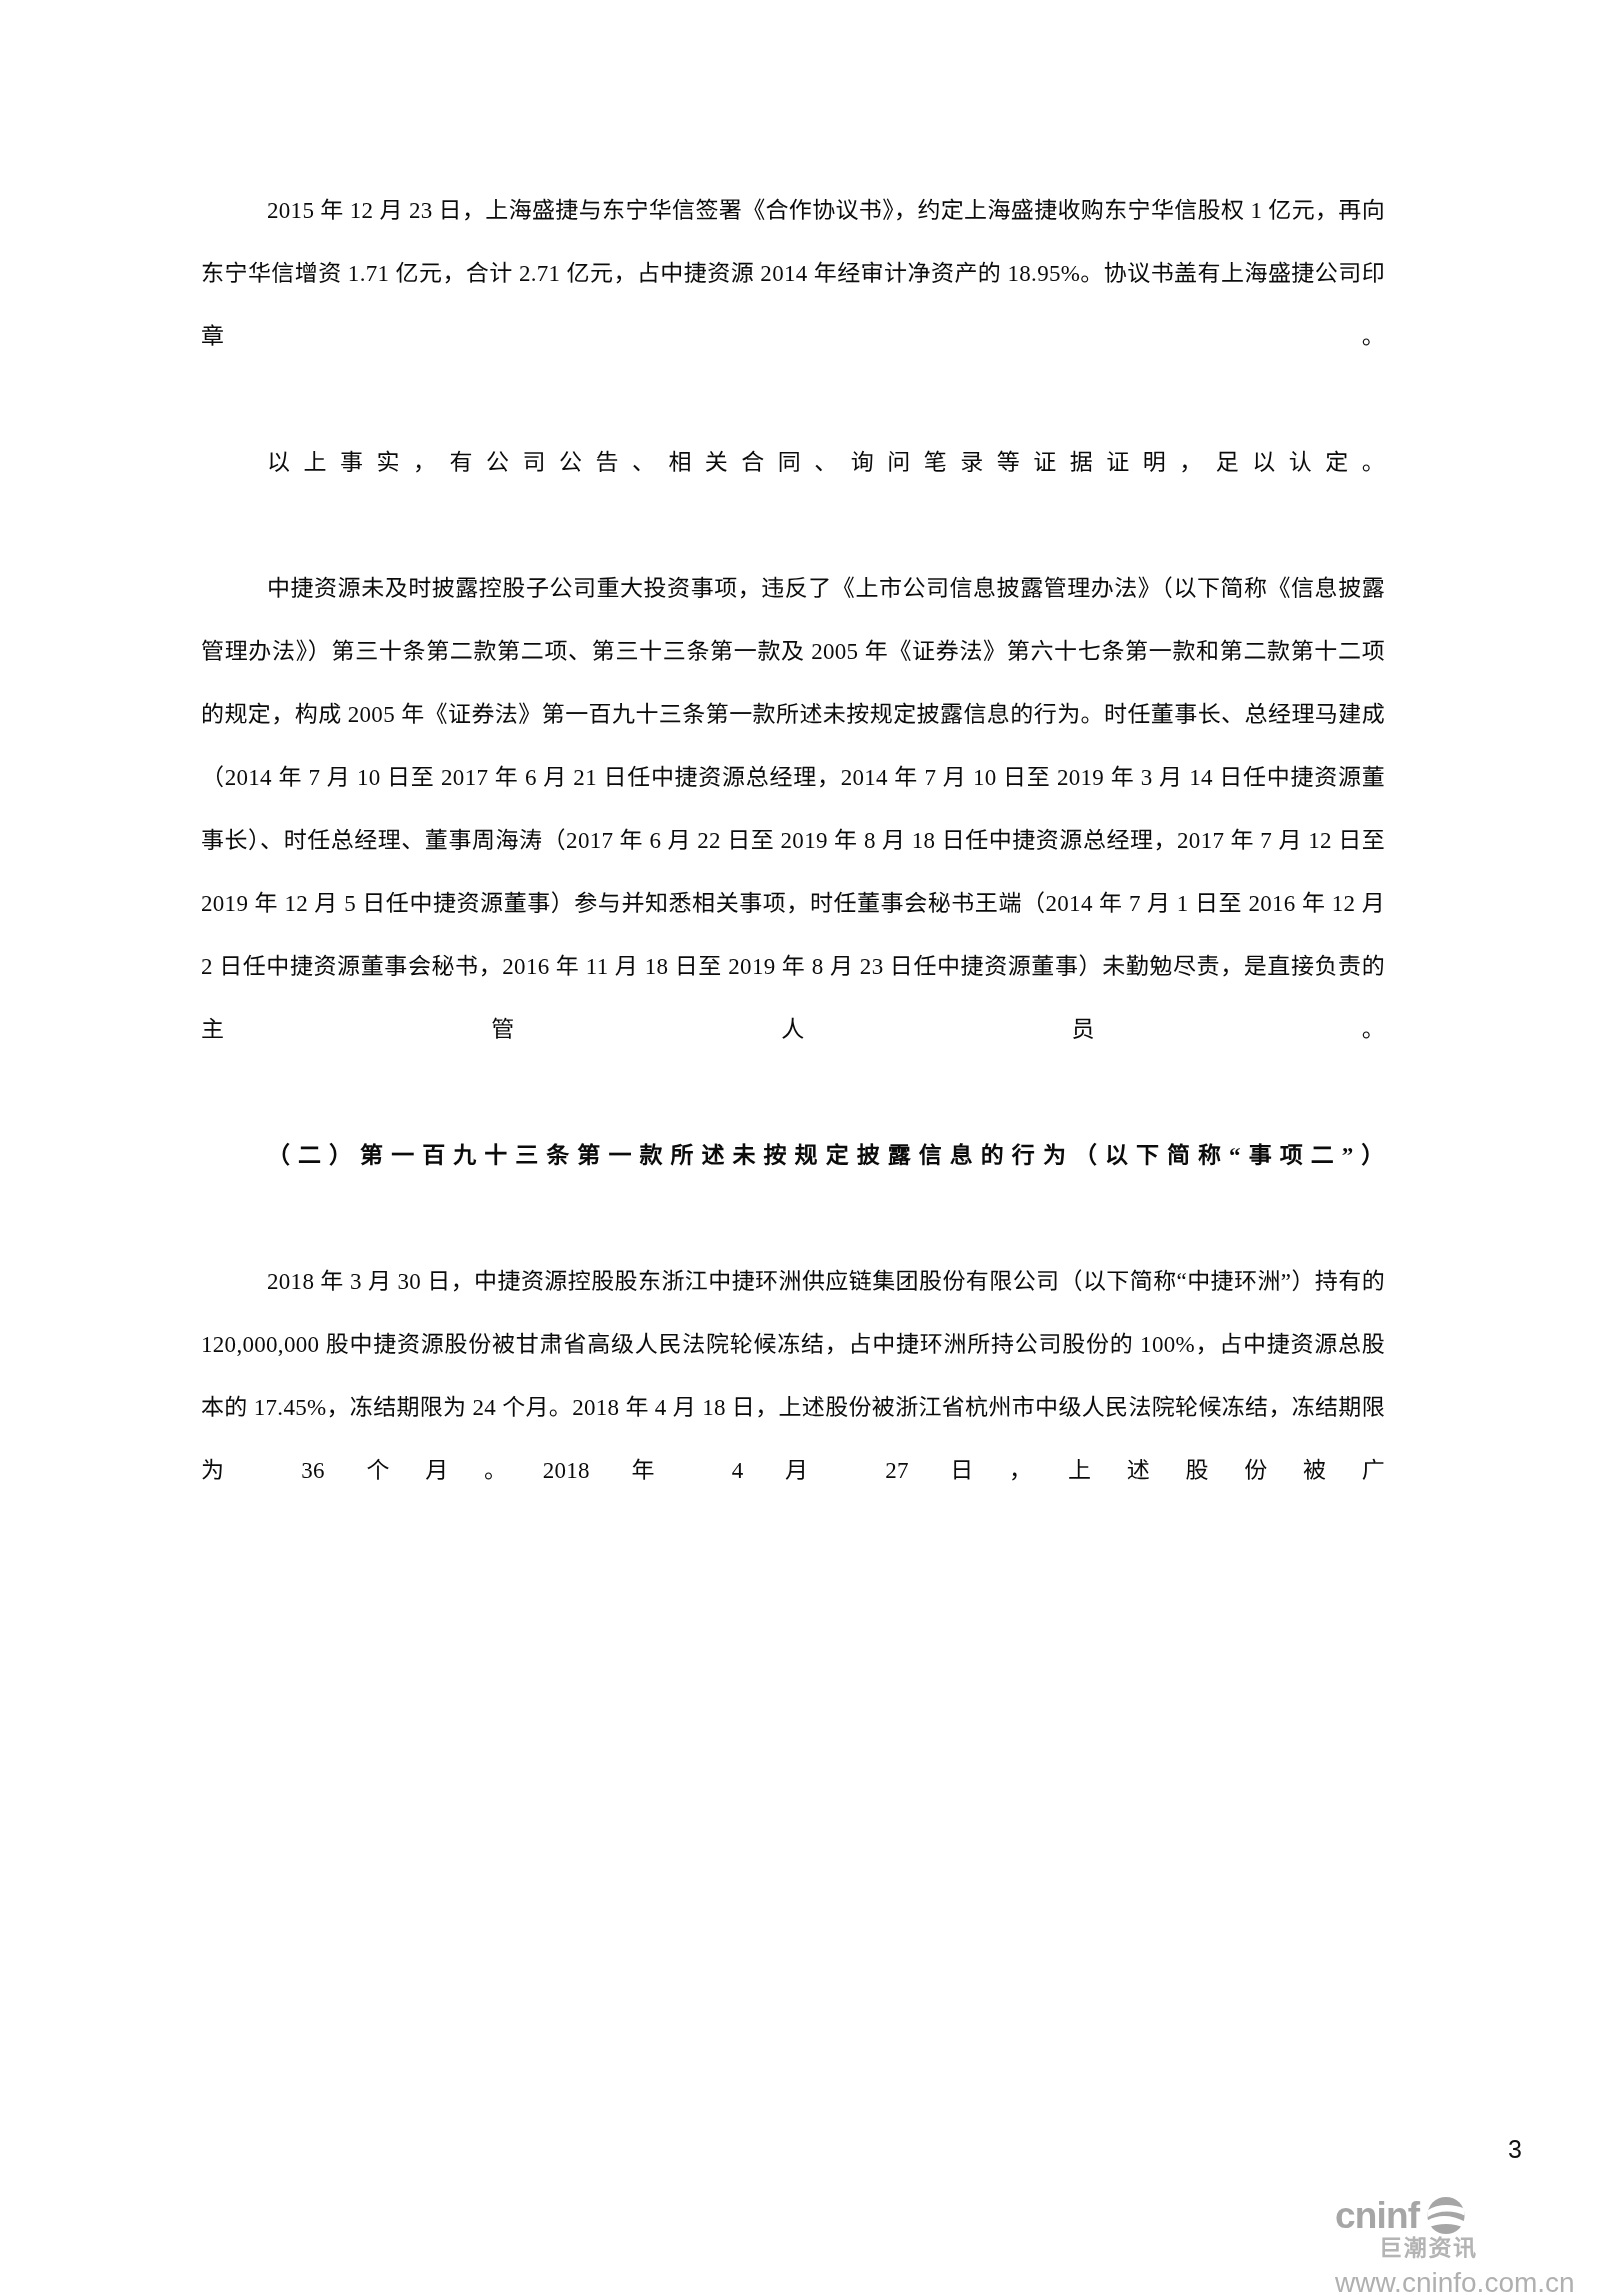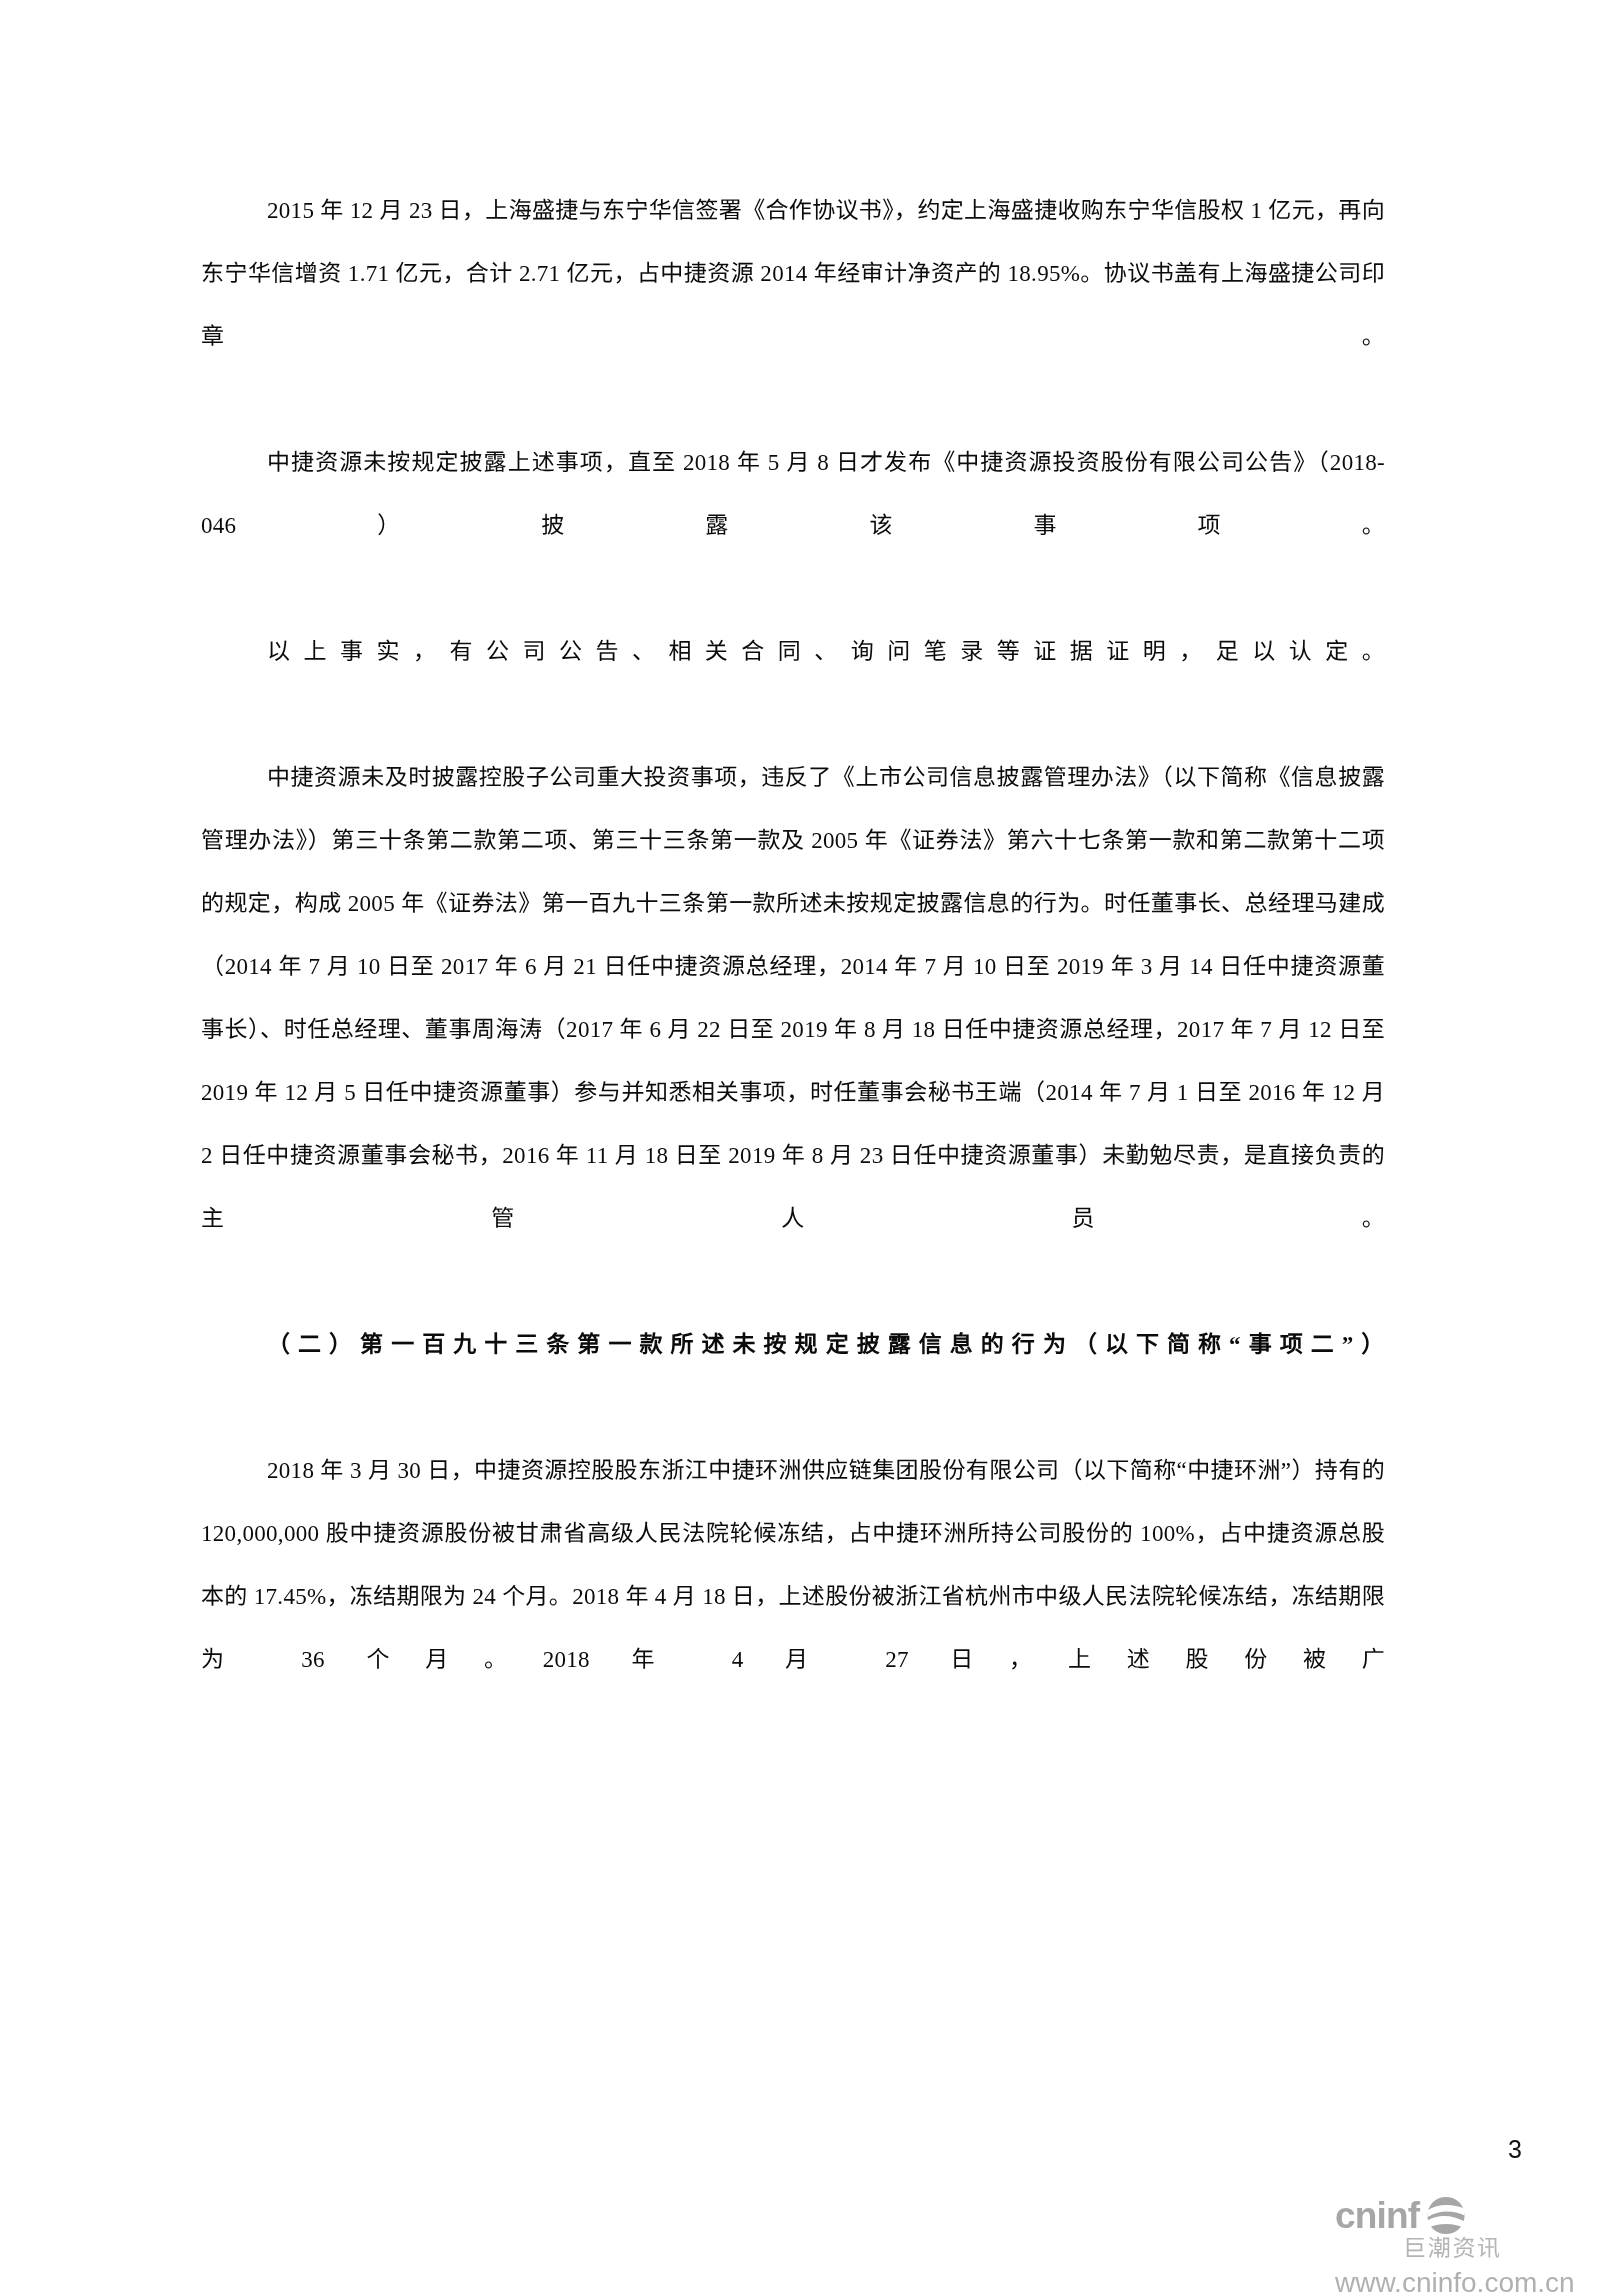--- a/index.html
+++ b/index.html
@@ -80,44 +80,43 @@
   }
   .wm-mark {
     display: inline-block;
     width: 44px;
     height: 39px;
     position: relative;
   }
   .wm-cn {
     font-family: "Liberation Sans", "DejaVu Sans", sans-serif;
     font-size: 23px;
-    font-weight: normal;
+    font-weight: bold;
     color: #b4b4b4;
     letter-spacing: 1.7px;
-    margin-left: 68px;
+    margin-left: 44px;
     margin-top: 1.7px;
     line-height: 1.1;
   }
   .wm-url {
     font-family: "Liberation Sans", "DejaVu Sans", sans-serif;
     font-size: 28px;
     color: #b0b0b0;
     letter-spacing: 0px;
     margin-top: 7px;
     line-height: 1.1;
   }
 </style>
 </head>
 <body>
 
 <div class="page">
 
   <div class="content">
     <p class="para">2015 年 12 月 23 日，上海盛捷与东宁华信签署《合作协议书》，约定上海盛捷收购东宁华信股权 1 亿元，再向东宁华信增资 1.71 亿元，合计 2.71 亿元，占中捷资源 2014 年经审计净资产的 18.95%。协议书盖有上海盛捷公司印章。</p>
-    <p class="para">中捷资源未按规定披露上述事项，直至 2018 年 5 月 8 日才发布《中捷资源投资股份有限公司公告》（2018-046）披露该事项。</p>
     <p class="para">以上事实，有公司公告、相关合同、询问笔录等证据证明，足以认定。</p>
     <p class="para">中捷资源未及时披露控股子公司重大投资事项，违反了《上市公司信息披露管理办法》（以下简称《信息披露管理办法》）第三十条第二款第二项、第三十三条第一款及 2005 年《证券法》第六十七条第一款和第二款第十二项的规定，构成 2005 年《证券法》第一百九十三条第一款所述未按规定披露信息的行为。时任董事长、总经理马建成（2014 年 7 月 10 日至 2017 年 6 月 21 日任中捷资源总经理，2014 年 7 月 10 日至 2019 年 3 月 14 日任中捷资源董事长）、时任总经理、董事周海涛（2017 年 6 月 22 日至 2019 年 8 月 18 日任中捷资源总经理，2017 年 7 月 12 日至 2019 年 12 月 5 日任中捷资源董事）参与并知悉相关事项，时任董事会秘书王端（2014 年 7 月 1 日至 2016 年 12 月 2 日任中捷资源董事会秘书，2016 年 11 月 18 日至 2019 年 8 月 23 日任中捷资源董事）未勤勉尽责，是直接负责的主管人员。</p>
     <p class="para heading">（二）第一百九十三条第一款所述未按规定披露信息的行为（以下简称“事项二”）</p>
     <p class="para">2018 年 3 月 30 日，中捷资源控股股东浙江中捷环洲供应链集团股份有限公司（以下简称“中捷环洲”）持有的 120,000,000 股中捷资源股份被甘肃省高级人民法院轮候冻结，占中捷环洲所持公司股份的 100%，占中捷资源总股本的 17.45%，冻结期限为 24 个月。2018 年 4 月 18 日，上述股份被浙江省杭州市中级人民法院轮候冻结，冻结期限为 36 个月。2018 年 4 月 27 日，上述股份被广</p>
   </div>
 
   <div class="footer-pagenum">3</div>
 
   <div class="watermark">
     <div class="wm-row1">

